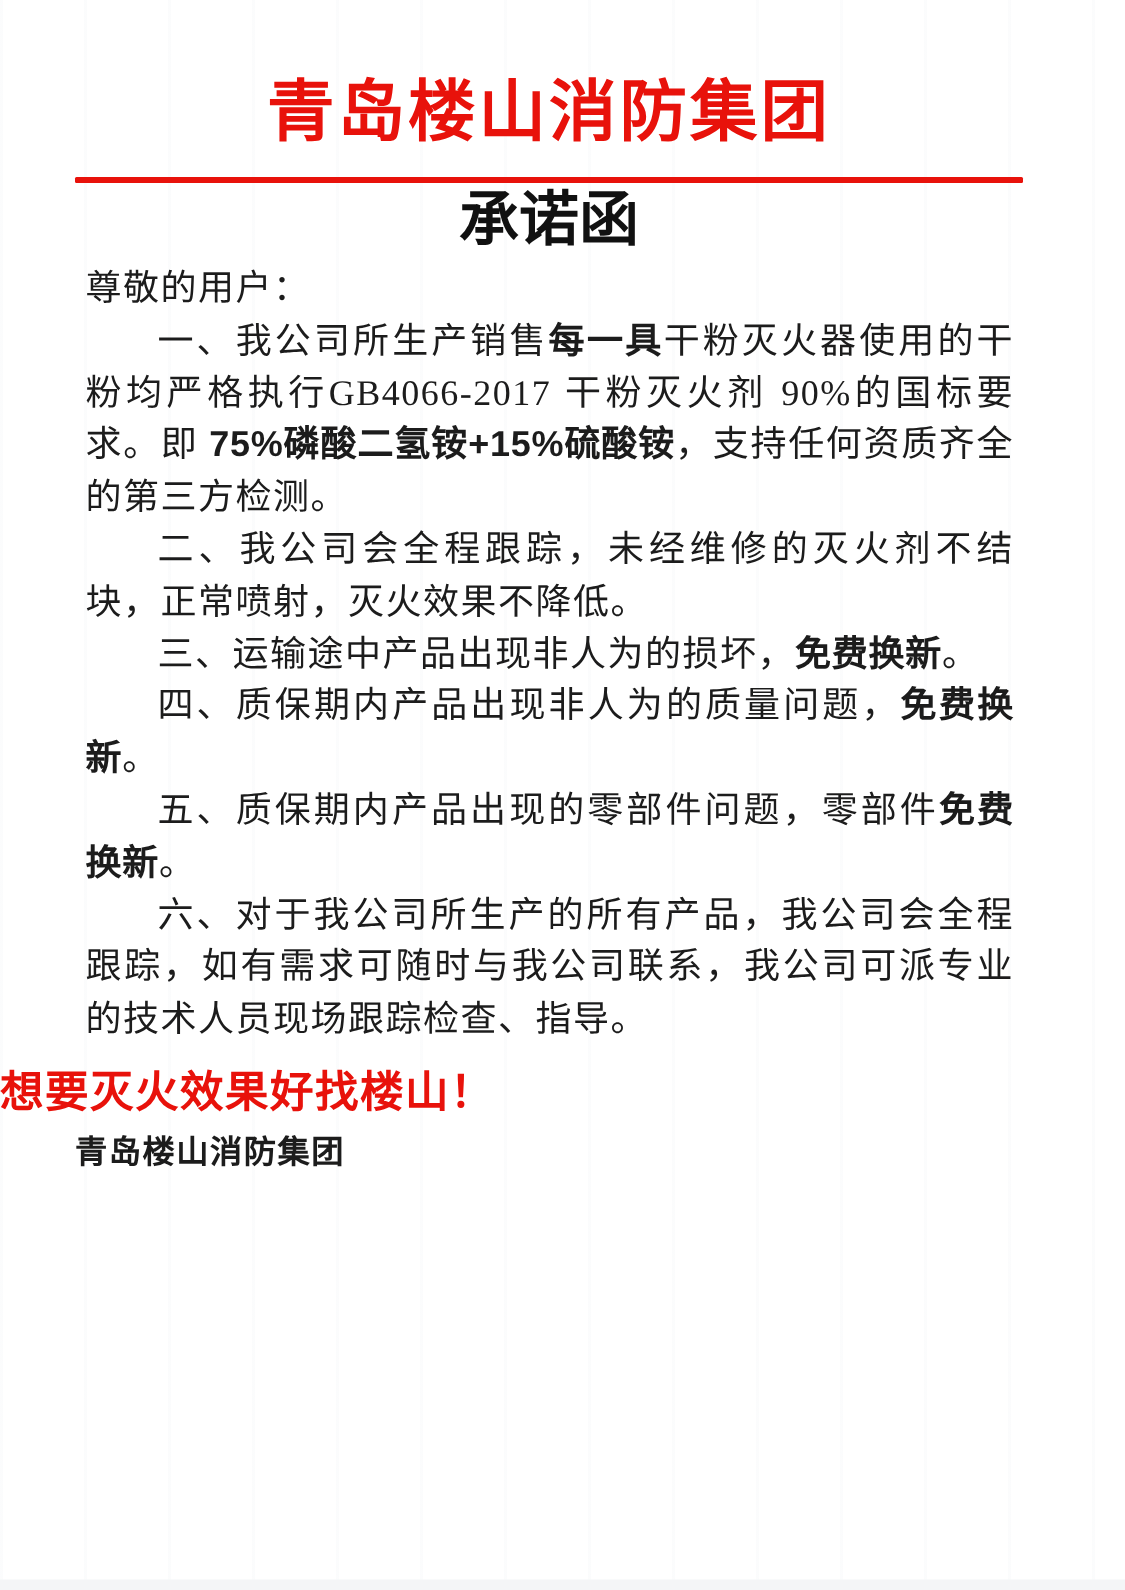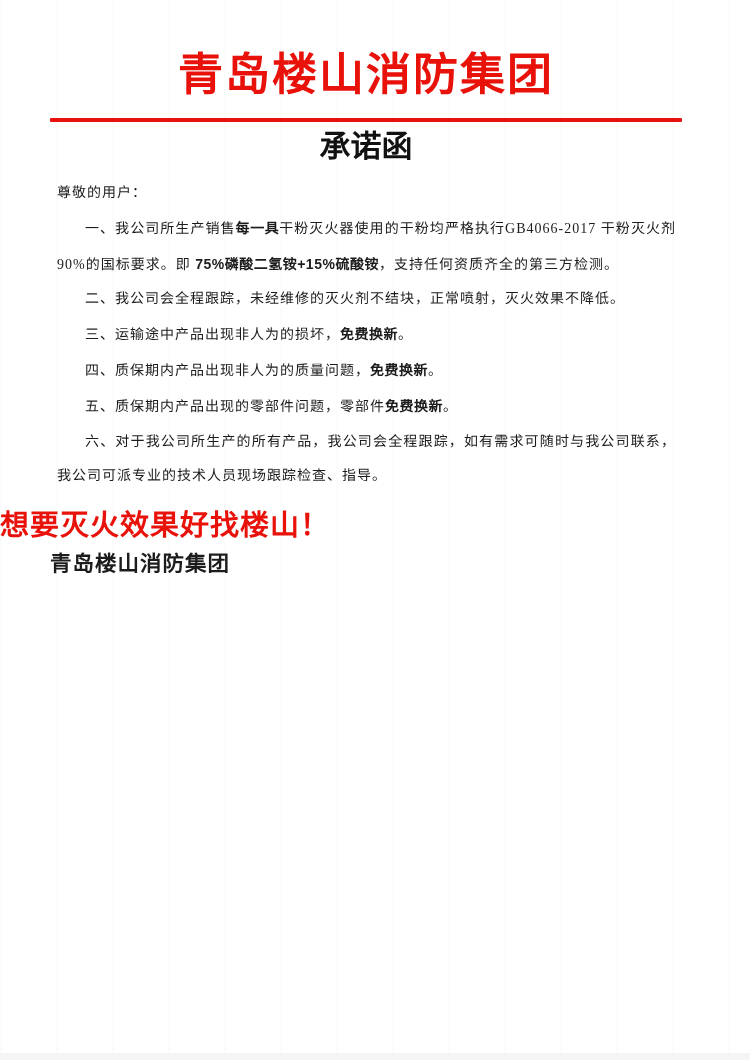--- a/index.html
+++ b/index.html
@@ -31,29 +31,29 @@
   }
   .head-rule {
     width: 632px; height: 4px;
     background: var(--accent);
     margin: 18px auto 0 auto;
     border-radius: 1px;
   }
   .doc-title {
     margin-top: 6px;
     text-align: center;
-    font-size: 31px;
+    font-size: 40px;
     line-height: 38px;
     font-weight: bold;
     color: #111;
     font-family: "Liberation Sans", "DejaVu Sans", sans-serif;
   }
   .body-block {
     margin: 10px 56px 0 57px;
-    font-size: 14px;
+    font-size: 24px;
     line-height: 34.8px;
     letter-spacing: 1px;
     text-align: justify;
     color: var(--ink);
   }
   .salutation { margin: 0; }
   .body-para { margin: 0; text-indent: 2em; }
   .body-para b {
     font-weight: bold;
     font-family: "Liberation Sans", "DejaVu Sans", sans-serif;

